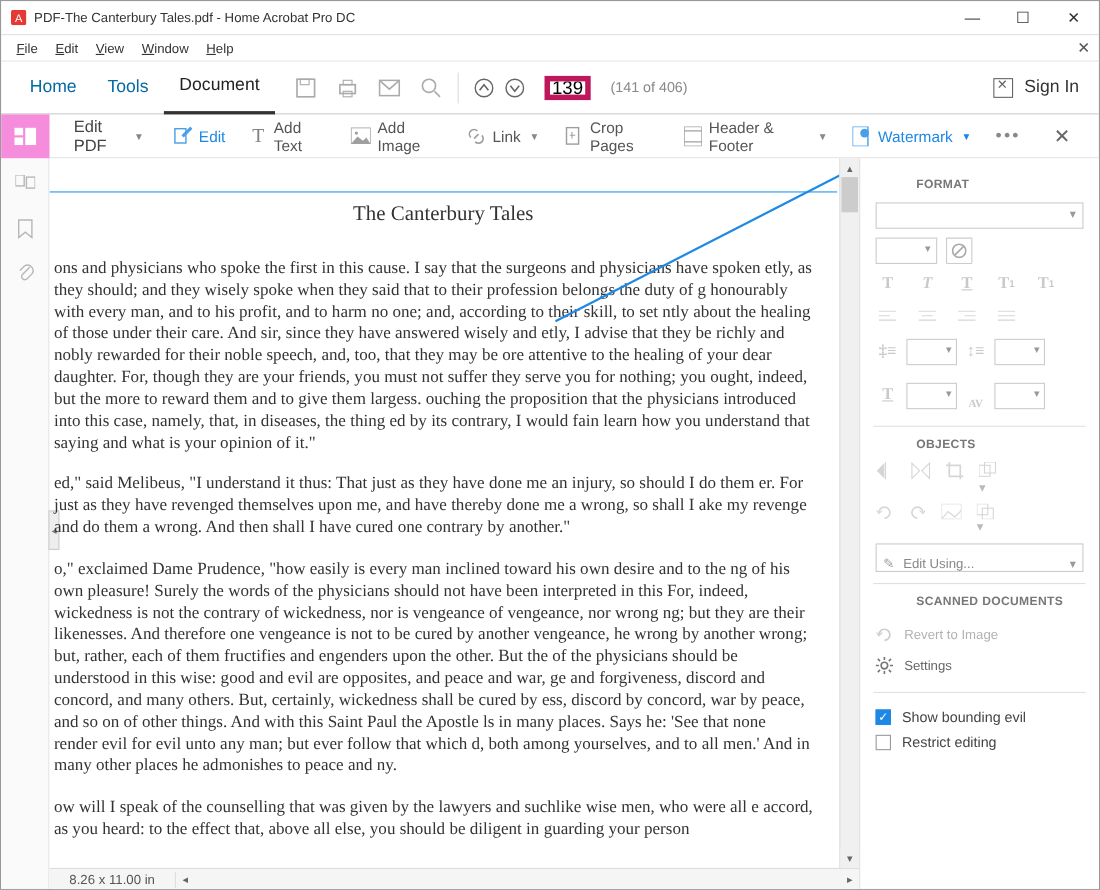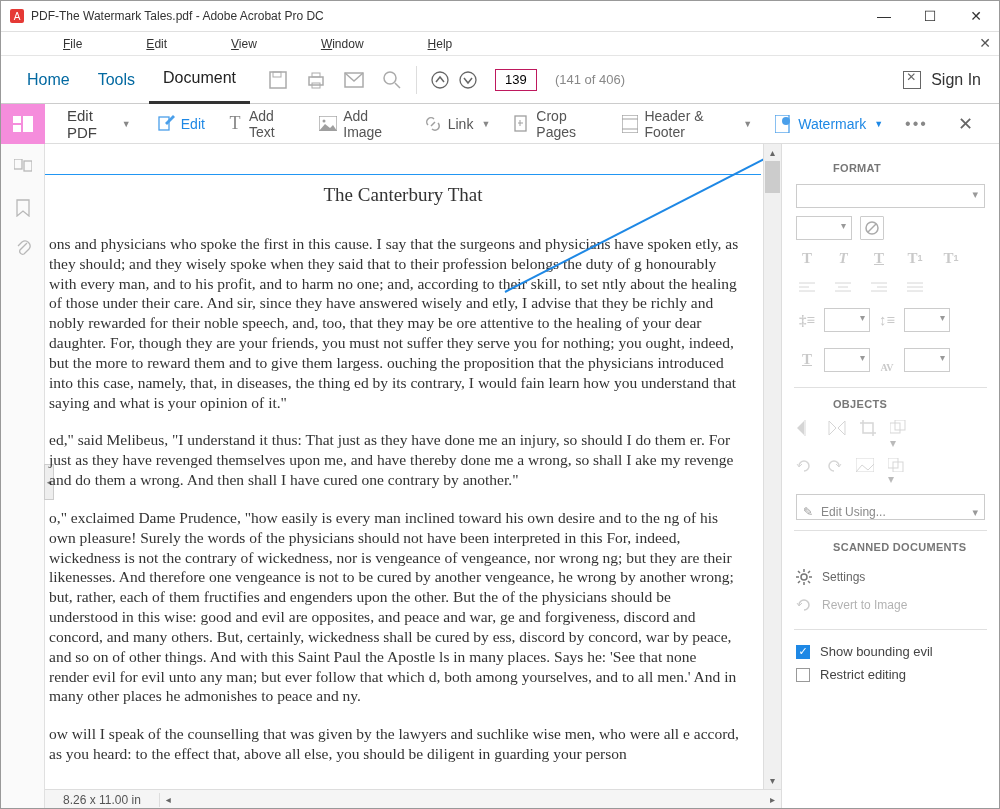--- a/index.html
+++ b/index.html
@@ -3,31 +3,31 @@
 <meta charset="utf-8">
 <style>
 * { box-sizing: border-box; margin: 0; padding: 0; font-family: "Segoe UI", Arial, sans-serif; }
 body { width: 1000px; height: 809px; background: #fff; font-size: 13px; color: #333; overflow: hidden; border: 1px solid #999; position: relative; }
 .titlebar { height: 31px; display: flex; align-items: center; padding: 0 0 0 8px; border-bottom: 1px solid #e0e0e0; }
 .titlebar-icon { width: 16px; height: 16px; display:inline-flex; align-items:center; justify-content:center; margin-right: 6px; }
 .titlebar-title { font-size: 12px; color: #333; flex: 1; }
 .win-controls { display: flex; }
 .win-btn { width: 46px; height: 30px; display: flex; align-items: center; justify-content: center; color: #333; font-size: 14px; cursor: default; }
 .menubar { height: 24px; display: flex; align-items: center; padding: 0 6px; border-bottom: 1px solid #e5e5e5; font-size: 12px; position: relative; }
-.menu-item { padding: 3px 8px; cursor: default; margin-left: 48px; }
+.menu-item { padding: 3px 8px; cursor: default; }
 .menu-item span { text-decoration: underline; text-decoration-color: #333; }
 .menubar-close { position: absolute; right: 8px; top: 3px; font-size: 14px; color: #555; }
 .maintabs { height: 48px; display: flex; align-items: center; border-bottom: 1px solid #ccc; padding: 0 12px; }
 .maintab { font-size: 16px; color: #0369a1; padding: 0 14px; height: 48px; display: flex; align-items: center; cursor: default; }
 .maintab.active { color: #222; font-weight: 500; border-bottom: 3px solid #333; }
 .tool-icons { display: flex; align-items: center; margin-left: 18px; gap: 18px; }
 .tool-icons .ticon { width: 20px; height: 20px; opacity: .55; display:flex; align-items:center; justify-content:center; }
 .vsep { width: 1px; height: 28px; background: #ddd; margin: 0 14px; }
 .nav-arrows { display: flex; align-items: center; gap: 10px; }
-.pageinput { width: 42px; height: 22px; border: 1px solid #be185d; text-align: center; font-size: 13px; margin: 0 8px; }
+.pageinput { width: 42px; height: 22px; border: 5px solid #be185d; text-align: center; font-size: 17px; margin: 0 8px; }
 .pagecount { color: #888; font-size: 13px; }
 .spacer { flex: 1; }
 .signin { font-size: 16px; color: #333; margin-right: 6px; display:flex; align-items:center; gap:10px; }
 .si-icon { width: 18px; height: 18px; border: 1.5px solid #666; display:inline-block; position:relative; }
 .si-icon::after { content:'✕'; position:absolute; top:-2px; left:2px; font-size:12px; color:#666; }
 .ribbon { height: 40px; display: flex; align-items: center; border-bottom: 1px solid #ddd; }
 .thumbbtn { width: 44px; height: 40px; background: #f58ddc; display: flex; align-items: center; justify-content: center; }
 .ribbon-inner { display: flex; align-items: center; height: 40px; padding: 0 14px; gap: 14px; flex: 1; }
 .ribbon-item { display: flex; align-items: center; gap: 6px; color: #555; font-size: 14px; cursor: default; padding: 4px 4px; }
 .ribbon-item.blue { color: #1e88e5; }
@@ -79,21 +79,21 @@
 </head>
 <body>
 
 <div class="titlebar">
   <span class="titlebar-icon">
     <svg width="14" height="14">
         <rect width="14" height="14" fill="#e53935" rx="2"></rect>
         <text x="7" y="11" font-size="10" fill="#fff" text-anchor="middle" font-family="Arial">A</text>
       </svg>
   </span>
-  <span class="titlebar-title">PDF-The Watermark Tales.pdf - Adobe Acrobat Pro DC</span>
+  <span class="titlebar-title">PDF-The Canterbury Tales.pdf - Home Acrobat Pro DC</span>
   <div class="win-controls">
     <div class="win-btn">—</div>
     <div class="win-btn">☐</div>
     <div class="win-btn">✕</div>
   </div>
 </div>
 
 <div class="menubar">
   <div class="menu-item"><span>F</span>ile</div>
   <div class="menu-item"><span>E</span>dit</div>
@@ -256,21 +256,21 @@
         <svg width="16" height="18">
           <path d="M12 4 L5 11 A3 3 0 0 0 9 15 L14 10 A5 5 0 0 0 7 3 L3 7" fill="none" stroke="#777" stroke-width="1.3"></path>
         </svg>
       </div>
   </div>
 
   <div class="docarea">
     <div class="collapse-handle">◂</div>
     <div class="doc-content">
       <div class="blueline"></div>
-      <div class="doc-title">The Canterbury That</div>
+      <div class="doc-title">The Canterbury Tales</div>
       <div class="doc-para">ons and physicians who spoke the first in this cause. I say that the surgeons and physicians have spoken etly, as they should; and they wisely spoke when they said that to their profession belongs the duty of g honourably with every man, and to his profit, and to harm no one; and, according to their skill, to set ntly about the healing of those under their care. And sir, since they have answered wisely and etly, I advise that they be richly and nobly rewarded for their noble speech, and, too, that they may be ore attentive to the healing of your dear daughter. For, though they are your friends, you must not suffer they serve you for nothing; you ought, indeed, but the more to reward them and to give them largess. ouching the proposition that the physicians introduced into this case, namely, that, in diseases, the thing ed by its contrary, I would fain learn how you understand that saying and what is your opinion of it."</div>
       <div class="doc-para">ed," said Melibeus, "I understand it thus: That just as they have done me an injury, so should I do them er. For just as they have revenged themselves upon me, and have thereby done me a wrong, so shall I ake my revenge and do them a wrong. And then shall I have cured one contrary by another."</div>
       <div class="doc-para">o," exclaimed Dame Prudence, "how easily is every man inclined toward his own desire and to the ng of his own pleasure! Surely the words of the physicians should not have been interpreted in this For, indeed, wickedness is not the contrary of wickedness, nor is vengeance of vengeance, nor wrong ng; but they are their likenesses. And therefore one vengeance is not to be cured by another vengeance, he wrong by another wrong; but, rather, each of them fructifies and engenders upon the other. But the of the physicians should be understood in this wise: good and evil are opposites, and peace and war, ge and forgiveness, discord and concord, and many others. But, certainly, wickedness shall be cured by ess, discord by concord, war by peace, and so on of other things. And with this Saint Paul the Apostle ls in many places. Says he: 'See that none render evil for evil unto any man; but ever follow that which d, both among yourselves, and to all men.' And in many other places he admonishes to peace and ny.</div>
       <div class="doc-para">ow will I speak of the counselling that was given by the lawyers and suchlike wise men, who were all e accord, as you heard: to the effect that, above all else, you should be diligent in guarding your person</div>
 
       <svg class="arrow-annot" width="400" height="200" style="position:absolute; left:430px; top:-12px;">
         <defs>
             <marker id="ah" markerWidth="10" markerHeight="10" refX="8" refY="3" orient="auto">
               <path d="M0,0 L9,3 L0,6 Z" fill="#1e88e5"></path>
             </marker>
@@ -400,38 +400,38 @@
             <rect x="0" y="0" width="10" height="10" fill="none" stroke="#999"></rect>
             <rect x="5" y="4" width="10" height="10" fill="none" stroke="#999"></rect>
           </svg>▾</div>
     </div>
     <div class="rp-editusing">
         <span>Edit Using...</span>
       </div>
     <div class="rp-sep"></div>
 
     <div class="rp-head">SCANNED DOCUMENTS</div>
+    <div class="rp-link disabled">
+      <span>
+          <svg width="16" height="16">
+            <path d="M3 8 A5 5 0 1 1 8 13" fill="none" stroke="#999" stroke-width="1.5"></path>
+            <path d="M1 6 L3 9 L6 6" fill="none" stroke="#999"></path>
+          </svg>
+        </span>
+      <span>Revert to Image</span>
+    </div>
     <div class="rp-link">
       <span>
           <svg width="16" height="16">
             <circle cx="8" cy="8" r="3" fill="none" stroke="#777" stroke-width="1.5"></circle>
             <path d="M8 0 L8 3 M8 13 L8 16 M0 8 L3 8 M13 8 L16 8 M2 2 L4 4 M12 12 L14 14 M14 2 L12 4 M4 12 L2 14" stroke="#777" stroke-width="1.5"></path>
           </svg>
         </span>
       <span>Settings</span>
     </div>
-    <div class="rp-link disabled">
-      <span>
-          <svg width="16" height="16">
-            <path d="M3 8 A5 5 0 1 1 8 13" fill="none" stroke="#999" stroke-width="1.5"></path>
-            <path d="M1 6 L3 9 L6 6" fill="none" stroke="#999"></path>
-          </svg>
-        </span>
-      <span>Revert to Image</span>
-    </div>
     <div class="rp-sep"></div>
 
     <div class="rp-check">
       <span class="cb on">✓</span>
       <span>Show bounding evil</span>
     </div>
     <div class="rp-check">
       <span class="cb"></span>
       <span>Restrict editing</span>
     </div>

